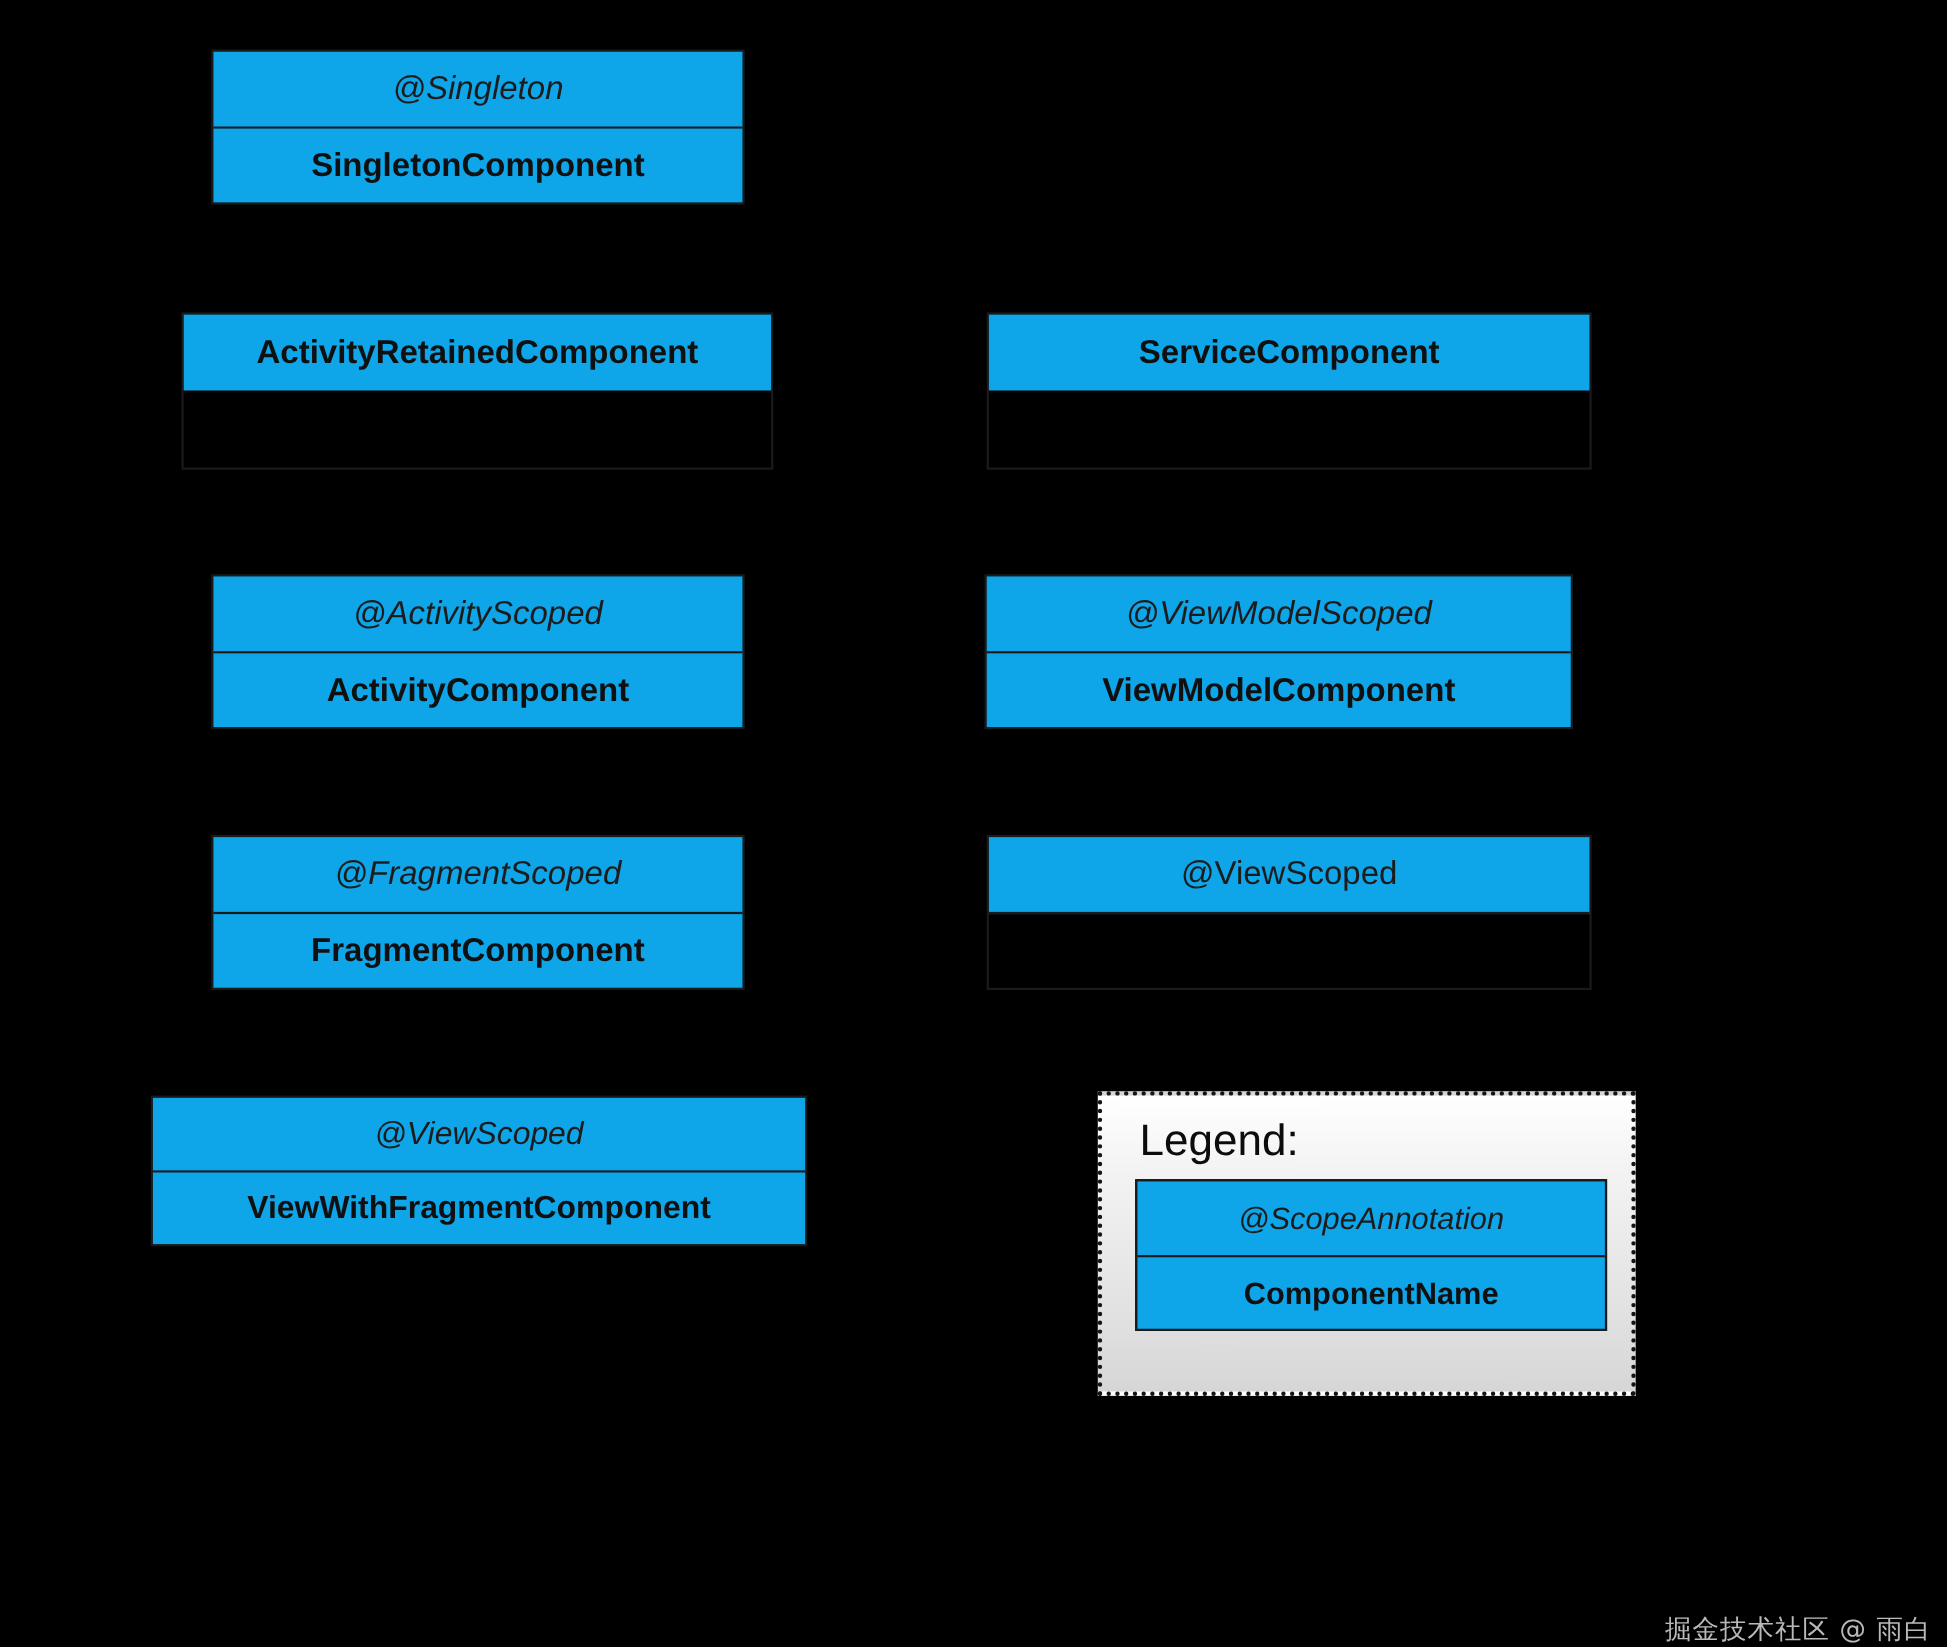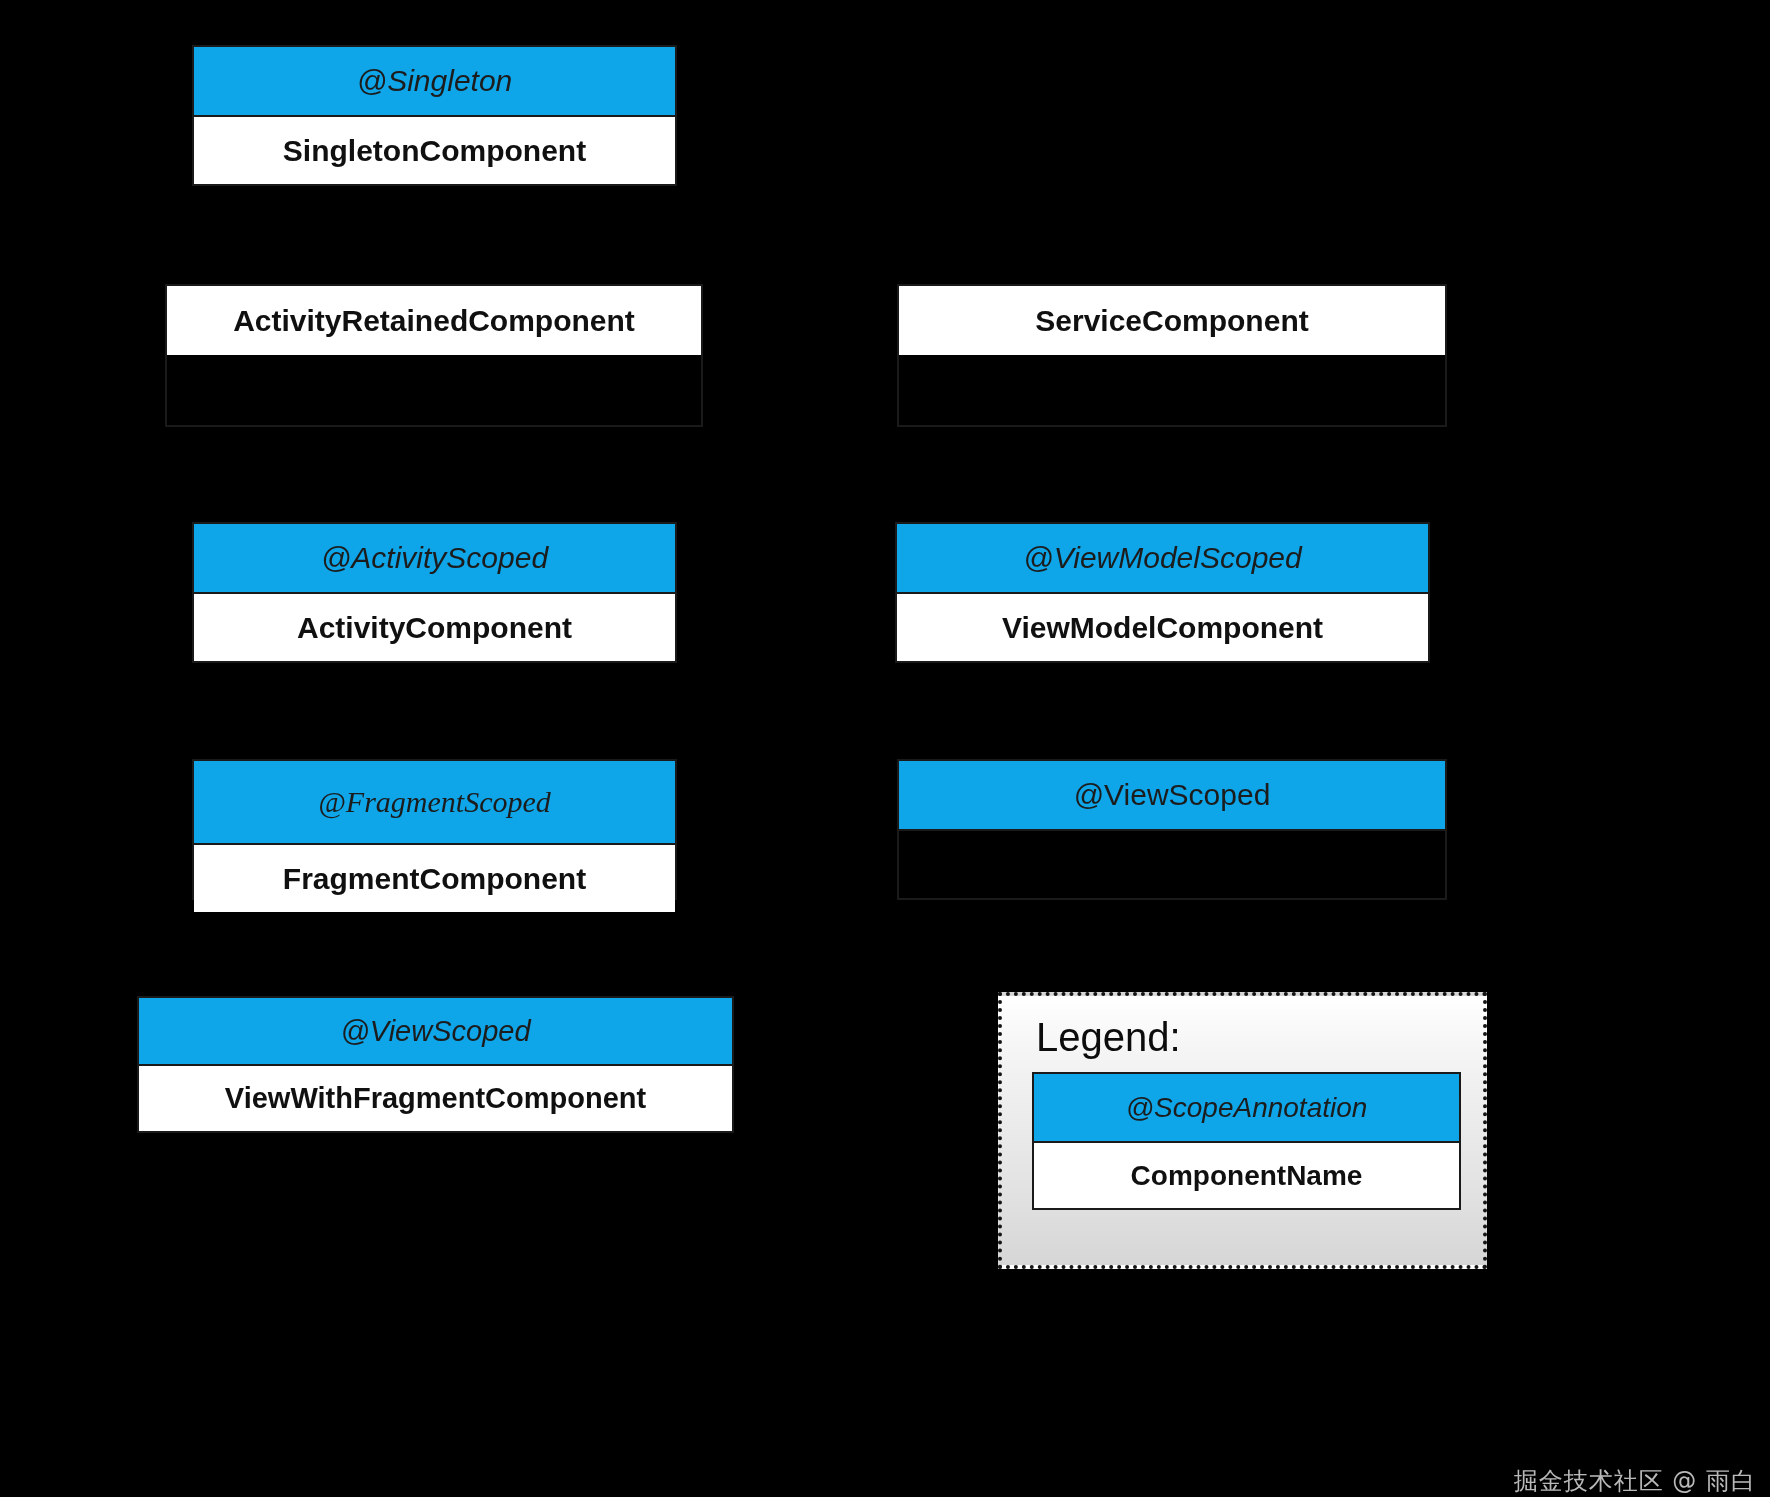--- a/index.html
+++ b/index.html
@@ -38,21 +38,21 @@
     align-items: center;
     justify-content: center;
     border-bottom: 2px solid #1a1a1a;
     white-space: nowrap;
   }
   .card .scope.upright {
     font-style: normal;
   }
   .card .cname {
     box-sizing: border-box;
-    background: #ffffff;
+    background: #0ea5e9;
     color: #101010;
     font-weight: bold;
     text-align: center;
     display: flex;
     align-items: center;
     justify-content: center;
     white-space: nowrap;
   }
 
   
@@ -111,21 +111,21 @@
     <div class="scope" style="height:70px; font-size:30px;">@ViewModelScoped</div>
     <div class="cname" style="height:67px; font-size:30px;">ViewModelComponent</div>
   </div>
 
   <div class="card" style="left:192px; top:522px; width:485px; height:141px;">
     <div class="scope" style="height:70px; font-size:30px;">@ActivityScoped</div>
     <div class="cname" style="height:67px; font-size:30px;">ActivityComponent</div>
   </div>
 
   <div class="card" style="left:192px; top:759px; width:485px; height:141px;">
-    <div class="scope" style="height:84px; font-size:30px;font-family:Liberation Serif, serif;">@FragmentScoped</div>
+    <div class="scope" style="height:70px; font-size:30px;">@FragmentScoped</div>
     <div class="cname" style="height:67px; font-size:30px;">FragmentComponent</div>
   </div>
 
   <div class="card" style="left:897px; top:759px; width:550px; height:141px;">
     <div class="scope upright" style="height:70px; font-size:30px;">@ViewScoped</div>
   </div>
 
   <div class="card" style="left:137px; top:996px; width:597px; height:137px;">
     <div class="scope" style="height:68px; font-size:29px;">@ViewScoped</div>
     <div class="cname" style="height:65px; font-size:29px;">ViewWithFragmentComponent</div>

